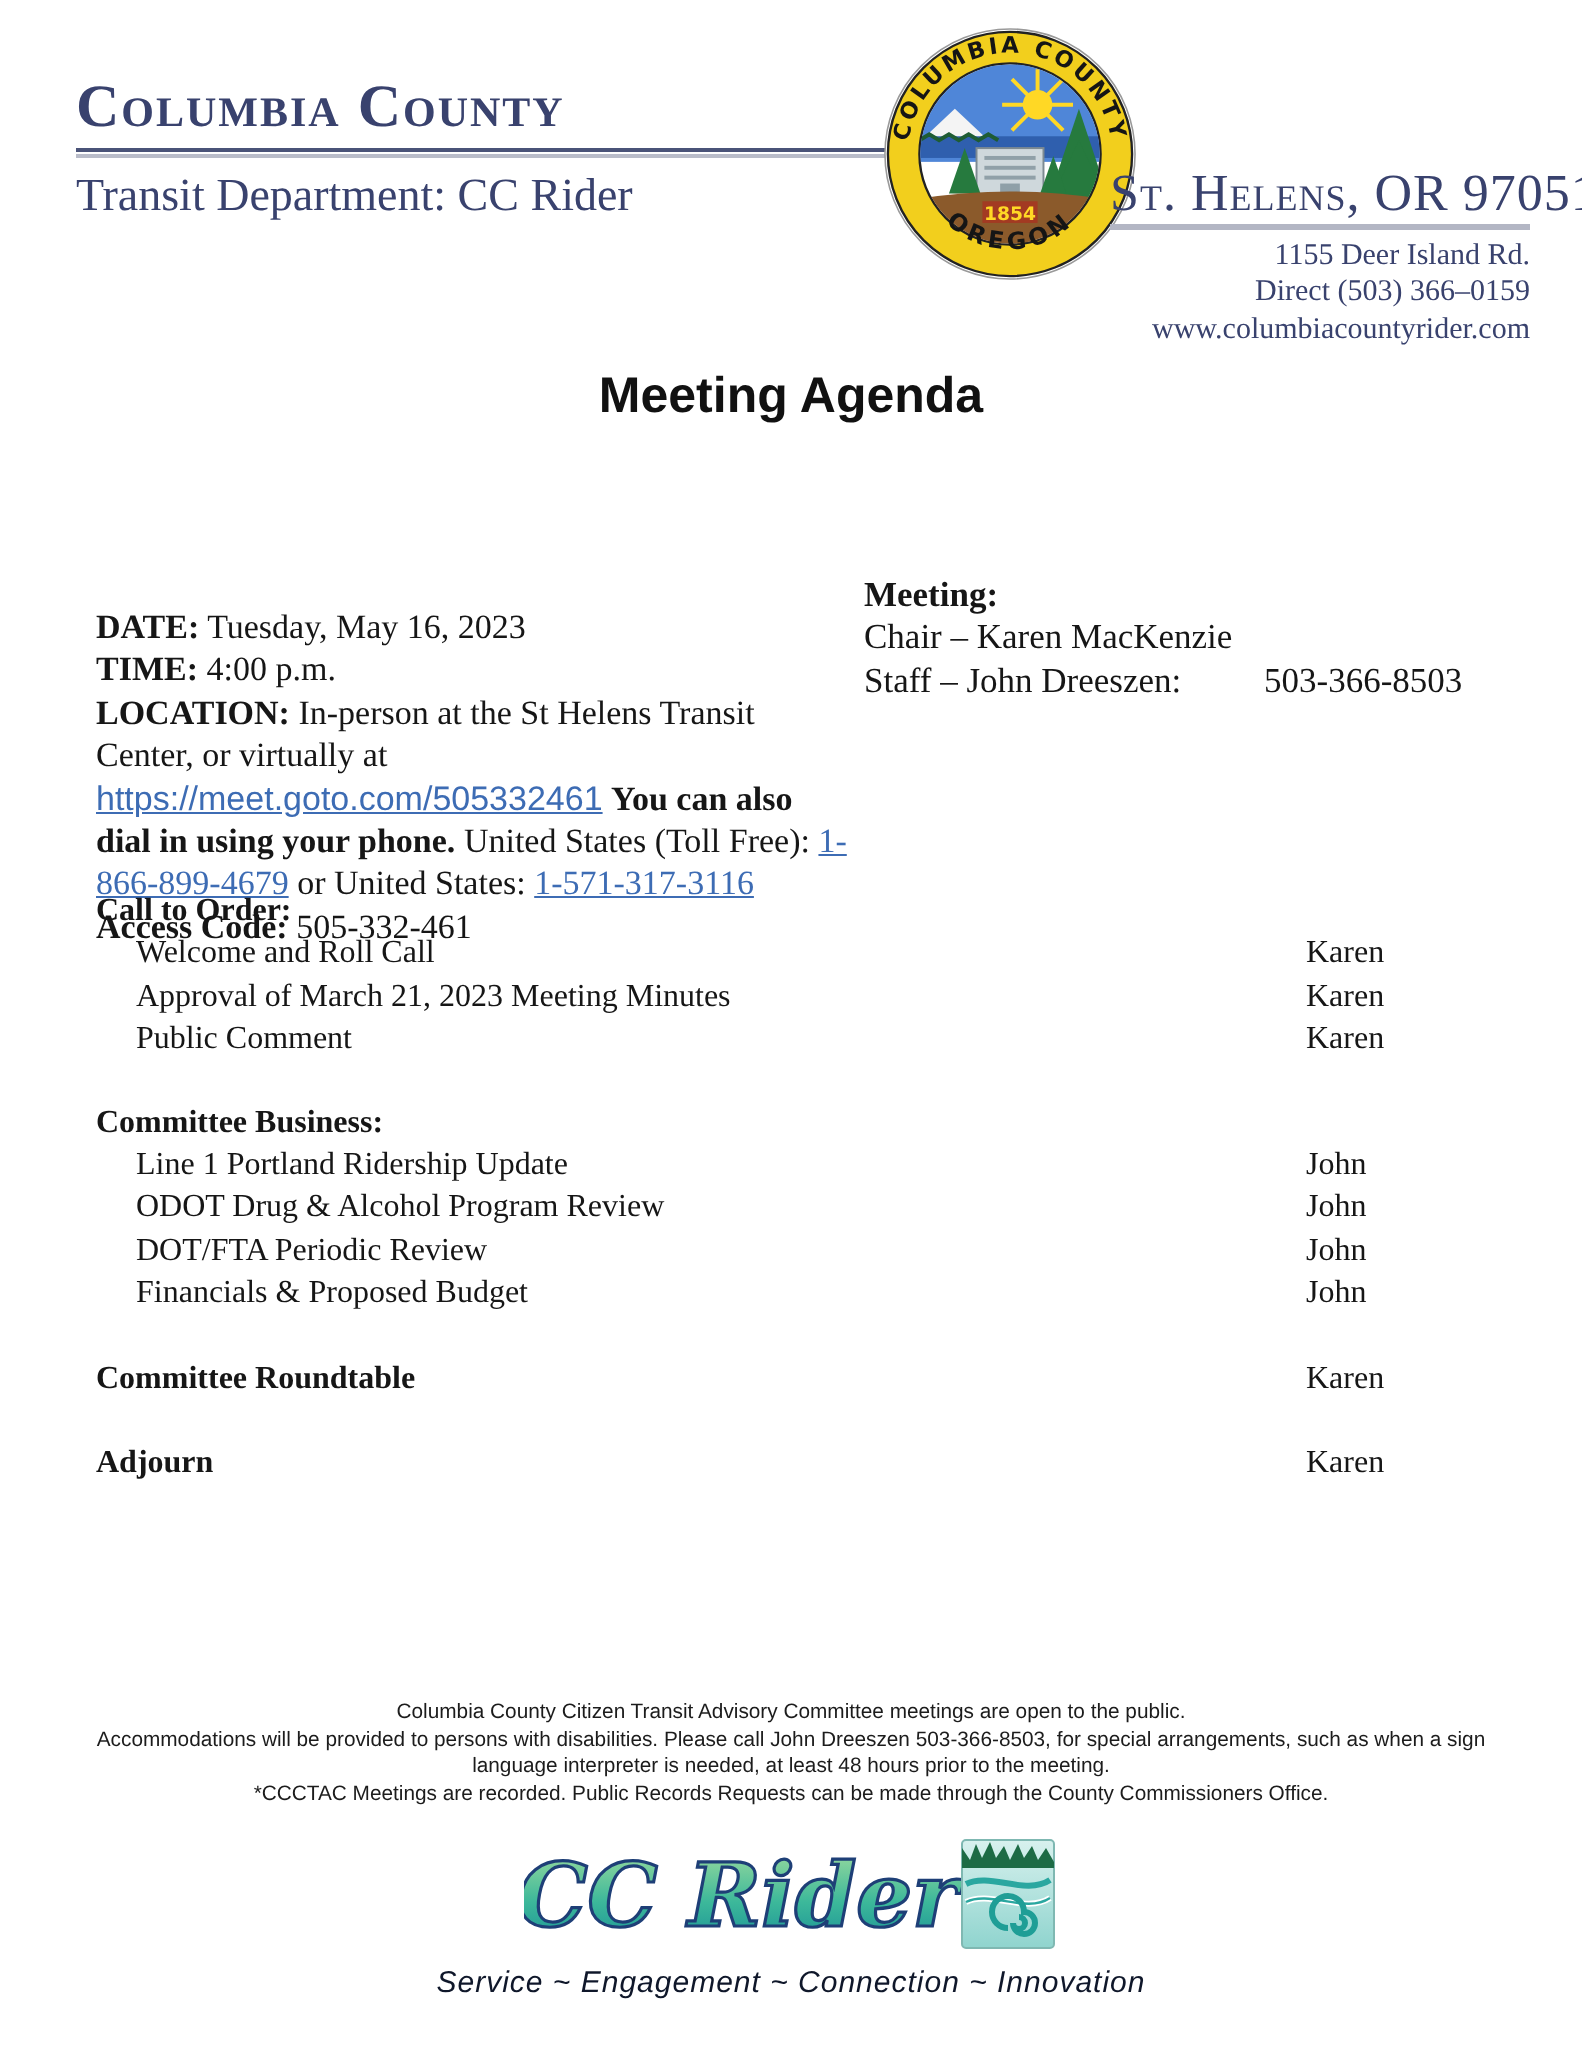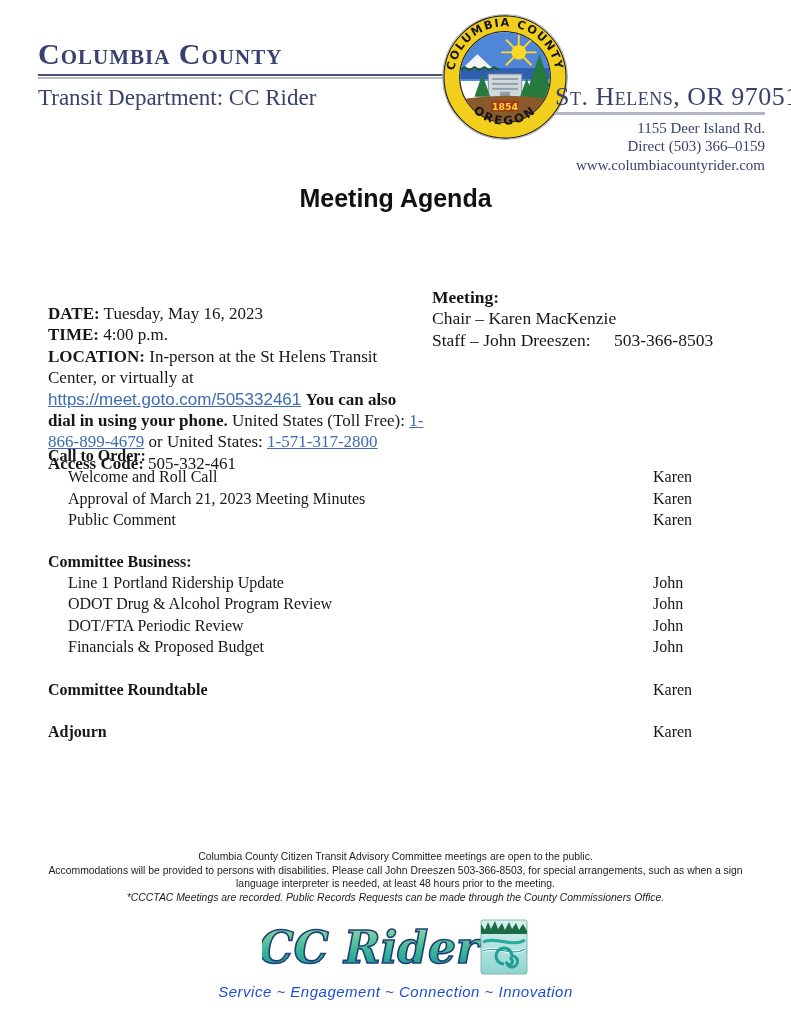--- a/index.html
+++ b/index.html
@@ -43,42 +43,42 @@
     font-size:17px; line-height:21.4px;
   }
   .info-left b { font-weight:bold; }
   a.doc-link { color:#3d6cb4; text-decoration:underline; cursor:pointer; }
   .url-link { font-family:"Liberation Sans", sans-serif; font-size:17px; }
   .contacts {
     position:absolute; left:432px; top:287px; width:330px;
     font-size:17.5px; line-height:21.4px;
   }
   .contacts .staff-row { position:relative; }
-  .contacts .staff-phone { position:absolute; left:182px; top:0; white-space:nowrap; }
+  .contacts .staff-phone { position:absolute; left:200px; top:0; white-space:nowrap; }
   
   .agenda { position:absolute; left:48px; top:445px; right:48px; font-size:16px; line-height:21.4px; }
   .agenda .sec { margin-top:20px; }
   .agenda .sec:first-child { margin-top:0; }
   .sec-heading { font-weight:bold; }
   .agenda .row { position:relative; }
   .agenda .row .item { padding-left:20px; }
   .agenda .presenter { position:absolute; left:605px; top:0; white-space:nowrap; }
   .sec.single { margin-top:21px; }
   
   .disclaimer {
     position:absolute; left:20px; right:20px; top:850px; text-align:center;
     font-family:"Liberation Sans", sans-serif; font-size:10.4px; line-height:13.6px;
     color:#1c1c1c;
   }
-  .disclaimer .italic { font-style:italic; }
+  .disclaimer .italic { }
   .cc-logo { position:absolute; left:0; top:916px; width:100%; text-align:center; }
   .tagline {
     position:absolute; left:0; top:983px; width:100%; text-align:center;
     font-family:"Liberation Sans", sans-serif; font-style:italic; font-size:15px;
-    color:#1d4ed8; letter-spacing:0.5px;
+    color:#0f172a; letter-spacing:0.5px;
   }
   
   .seal-arc { font-family:"DejaVu Sans", sans-serif; font-weight:bold; fill:#151515; }
 </style>
 </head>
 <body>
 
 <div class="page">
 
   <div class="hdr-left">
@@ -155,21 +155,21 @@
     <span>Tuesday, May 16, 2023</span><br>
     <b>TIME:</b>
     <span>4:00 p.m.</span><br>
     <b>LOCATION:</b>
     <span>In-person at the St Helens Transit Center, or virtually at</span><br>
     <a class="doc-link url-link">https://meet.goto.com/505332461</a>
     <b>You can also dial in using your phone.</b>
     <span>United States (Toll Free):</span>
     <a class="doc-link">1-866-899-4679</a>
     <span>or United States:</span>
-    <a class="doc-link">1-571-317-2800</a>
+    <a class="doc-link">1-571-317-3116</a>
     <b>Access Code:</b>
     <span>505-332-461</span>
   </div>
 
   <div class="contacts">
     <b>Meeting:</b>
     <div>Chair – Karen MacKenzie</div>
     <div class="staff-row">
       <span>Staff – John Dreeszen:</span>
       <span class="staff-phone">503-366-8503</span>

